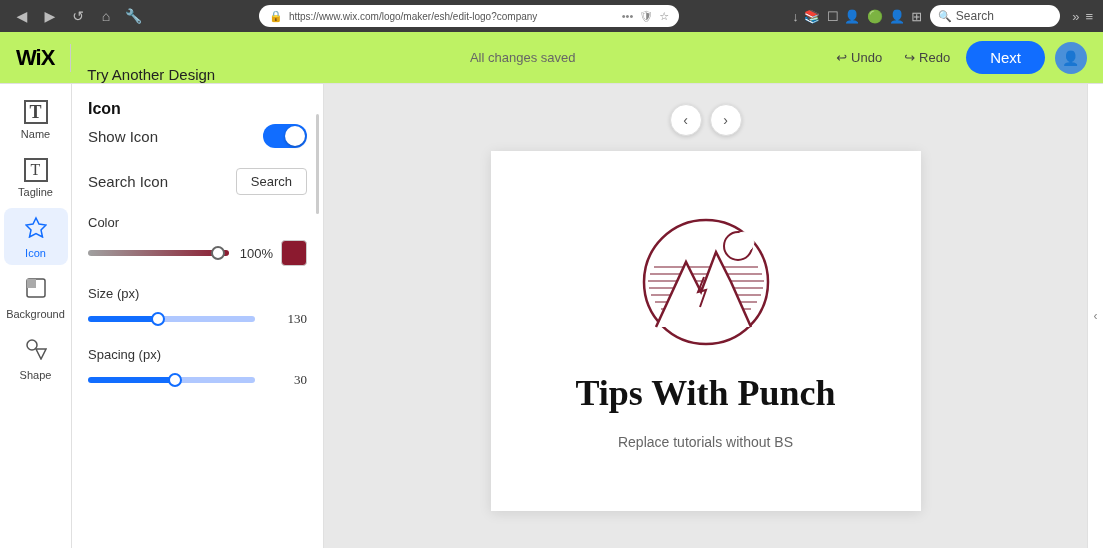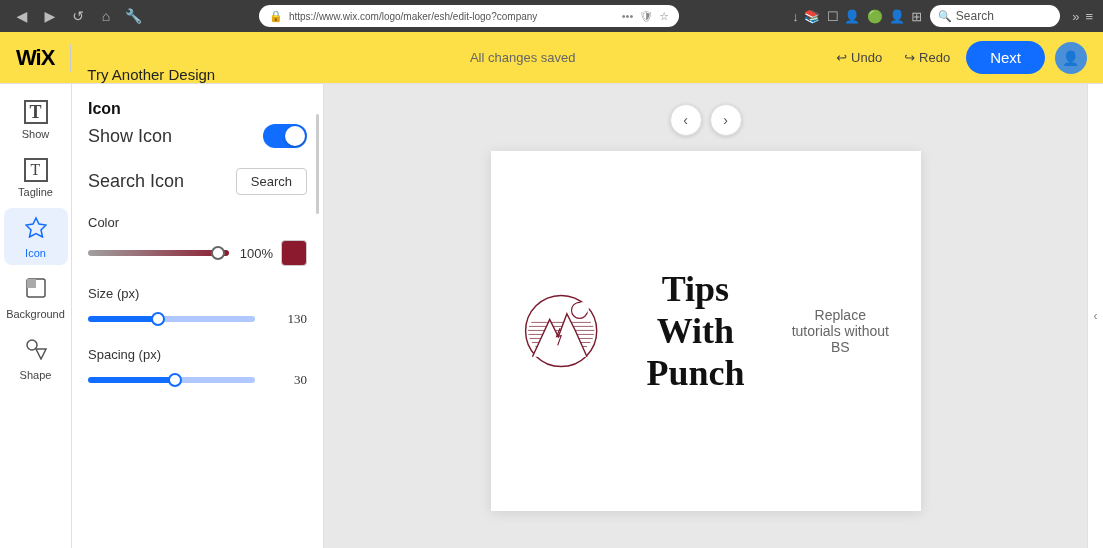--- a/index.html
+++ b/index.html
@@ -46,21 +46,21 @@
       align-items: center;
       padding: 0 8px;
       font-size: 12px;
       color: #333;
       gap: 4px;
       min-width: 130px;
     }
 
     
     .app-bar {
-      background: #fde047;
+      background: #bef264;
       height: 52px;
       display: flex;
       align-items: center;
       padding: 0 16px;
       border-bottom: 1px solid #e0e0e0;
       gap: 12px;
     }
     .wix-logo { font-weight: 900; font-size: 22px; color: #000; letter-spacing: -1px; }
     .app-bar-divider { width: 1px; height: 28px; background: #ccc; margin: 0 4px; }
     .app-bar-title { font-size: 15px; font-weight: 500; color: #222; margin-top: 33px; }
@@ -134,21 +134,21 @@
     }
     .panel-title { font-size: 16px; font-weight: 600; color: #111; margin-bottom: 6px; }
     .panel-subtitle { font-size: 12px; color: #666; line-height: 1.4; margin-bottom: 20px; }
 
     .panel-row {
       display: flex;
       align-items: center;
       justify-content: space-between;
       margin-bottom: 20px;
     }
-    .panel-label { font-size: 18px; color: #333; }
+    .panel-label { font-size: 15px; color: #333; }
 
     
     .toggle-switch {
       width: 44px; height: 24px;
       background: #116dff;
       border-radius: 12px;
       position: relative;
       cursor: pointer;
     }
     .toggle-knob {
@@ -275,21 +275,21 @@
       color: #555;
       box-shadow: 0 1px 4px rgba(0,0,0,0.15);
     }
 
     
     .logo-card {
       background: #fff;
       width: 430px;
       min-height: 360px;
       display: flex;
-      flex-direction: row;
+      flex-direction: column;
       align-items: center;
       justify-content: center;
       padding: 25px 30px;
       gap: 20px;
       box-shadow: 0 2px 12px rgba(0,0,0,0.1);
       margin-top: 30px;
     }
 
     
     .logo-icon-area {
@@ -380,21 +380,21 @@
     <div class="avatar">👤</div>
   </div>
 </div>
 
 <div class="main-layout">
 
   <div class="sidebar">
 
     <div class="sidebar-item">
       <span class="sidebar-icon" style="font-weight:700;font-size:18px;border:2px solid #555;width:24px;height:24px;display:flex;align-items:center;justify-content:center;font-family:serif;">T</span>
-      <span class="sidebar-label">Show</span>
+      <span class="sidebar-label">Name</span>
     </div>
 
     <div class="sidebar-item">
       <span class="sidebar-icon" style="font-size:16px;border:2px solid #555;width:24px;height:24px;display:flex;align-items:center;justify-content:center;font-family:serif;">T</span>
       <span class="sidebar-label">Tagline</span>
     </div>
 
     <div class="sidebar-item active">
       <span class="sidebar-icon">
         <svg width="22" height="22" viewBox="0 0 22 22" fill="none">

